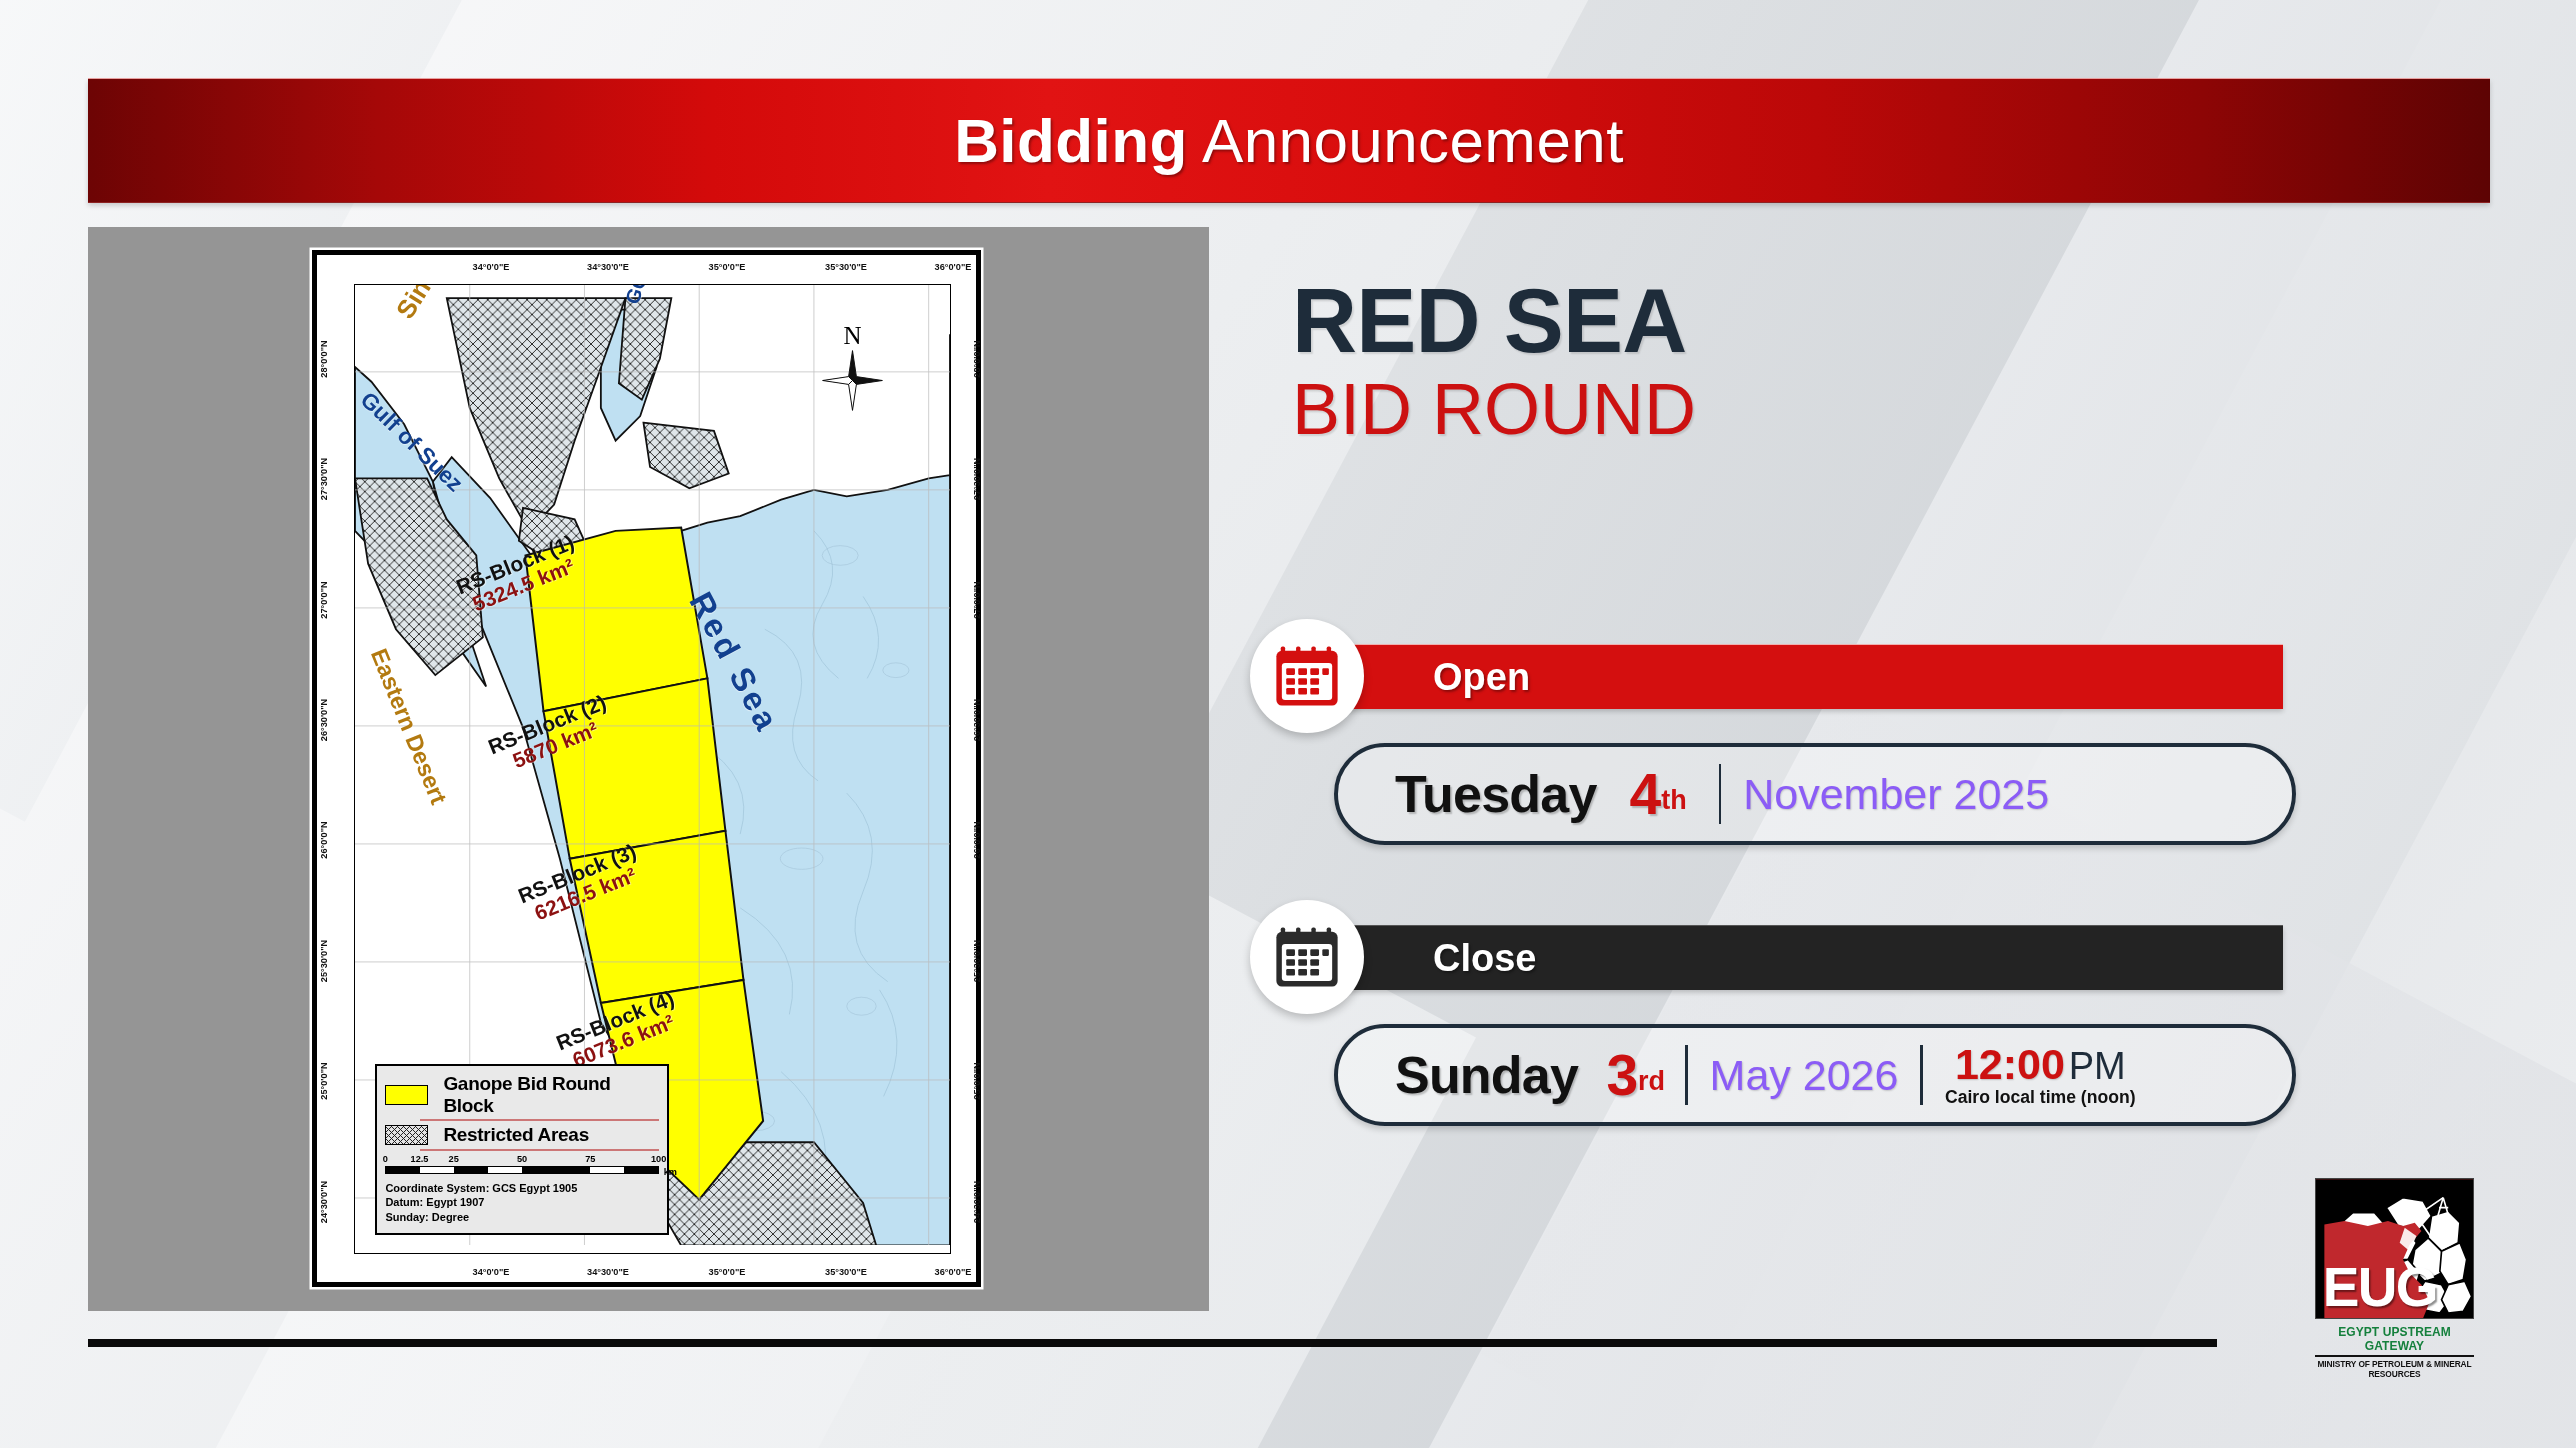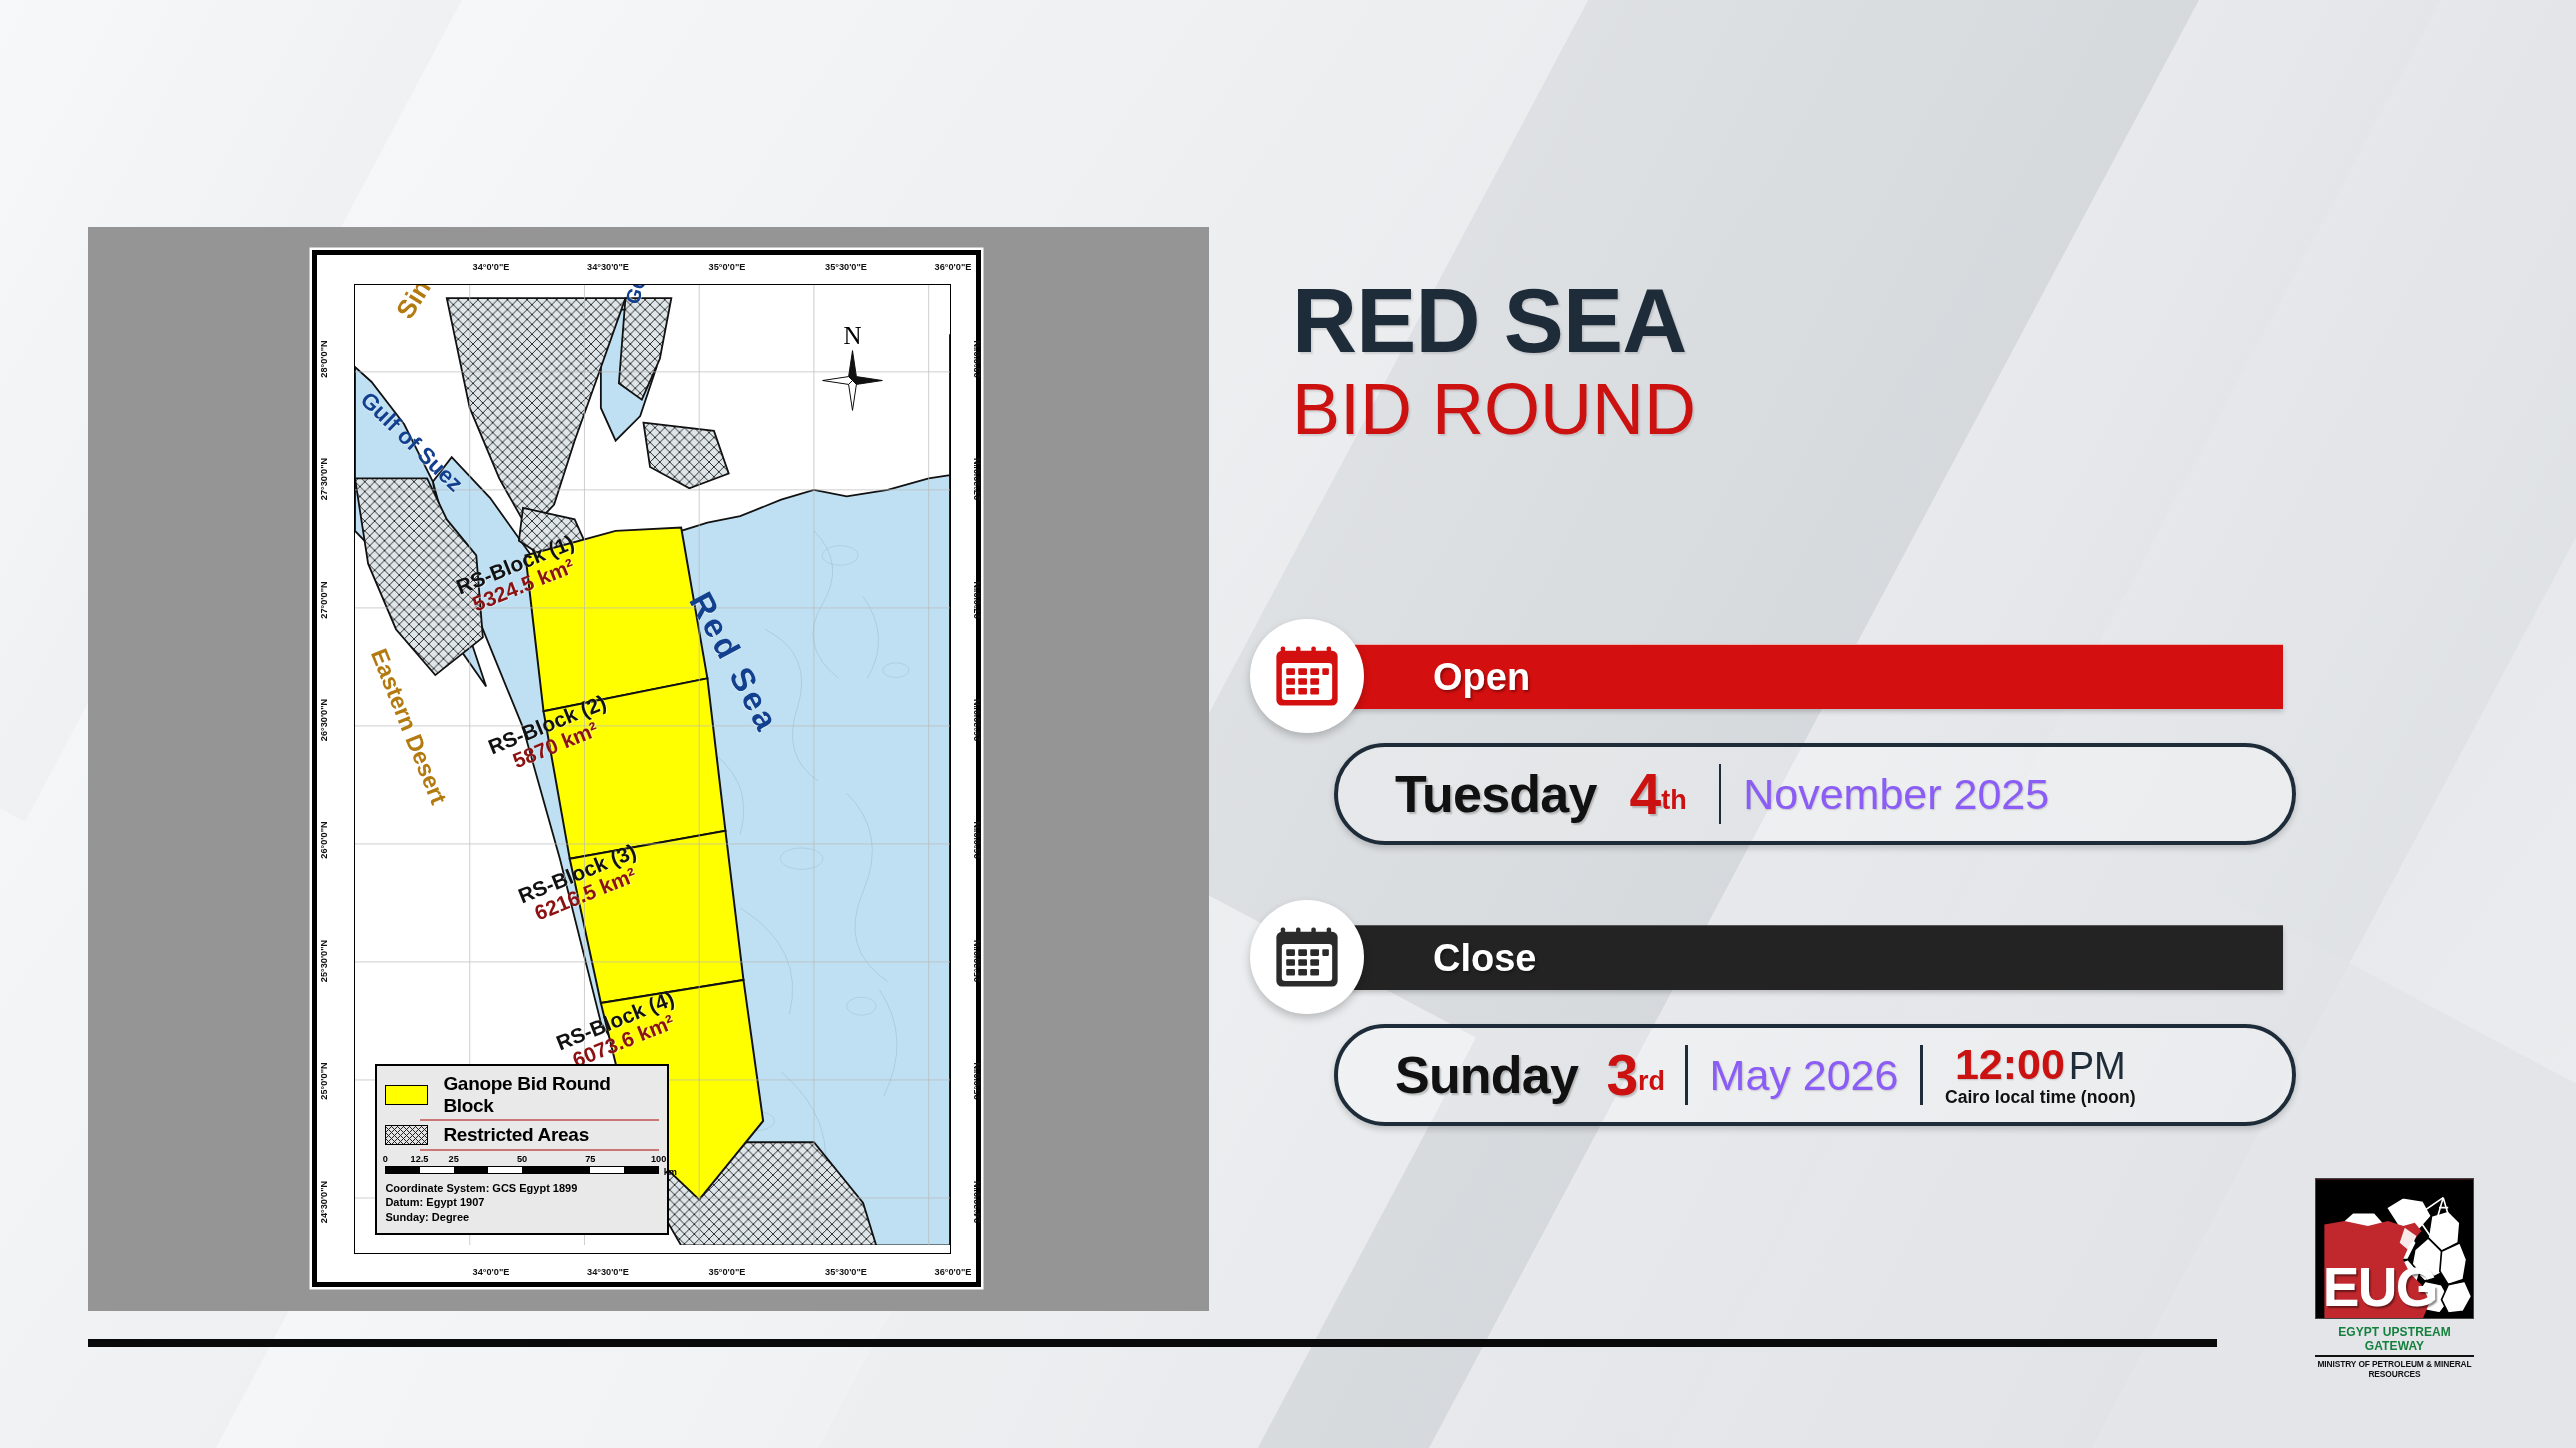--- a/index.html
+++ b/index.html
@@ -154,20 +154,25 @@
 <div id="bg">
   <div class="band b1"></div>
     <div class="band b2"></div>
     <div class="band b3"></div>
   <div class="band b4"></div>
     <div class="band b5"></div>
 </div>
 
 <div id="stage">
 
+  <div id="banner">
+    <div class="t">
+      <span class="bold">Bidding</span><span class="reg"> Announcement</span>
+    </div>
+  </div>
 
   <div id="mapPanel">
     <div id="mapFrameOuter">
 
       <div class="axlbl axtop" style="left:174px">34°0'0"E</div>
       <div class="axlbl axtop" style="left:291px">34°30'0"E</div>
       <div class="axlbl axtop" style="left:410px">35°0'0"E</div>
       <div class="axlbl axtop" style="left:529px">35°30'0"E</div>
       <div class="axlbl axtop" style="left:636px">36°0'0"E</div>
 
@@ -336,21 +341,21 @@
               <span style="left:12.5%">12.5</span>
               <span style="left:25%">25</span>
               <span style="left:50%">50</span>
               <span style="left:75%">75</span>
               <span style="left:100%">100</span>
             </div>
             <div class="scaleBar"></div>
             <div class="kmU">km</div>
           </div>
           <div class="meta">
-            <div>Coordinate System: GCS Egypt 1899</div>
+            <div>Coordinate System: GCS Egypt 1905</div>
             <div>Datum: Egypt 1907</div>
             <div>Sunday: Degree</div>
           </div>
         </div>
 
       </div>
     </div>
   </div>
 
   <div id="rightCol">

